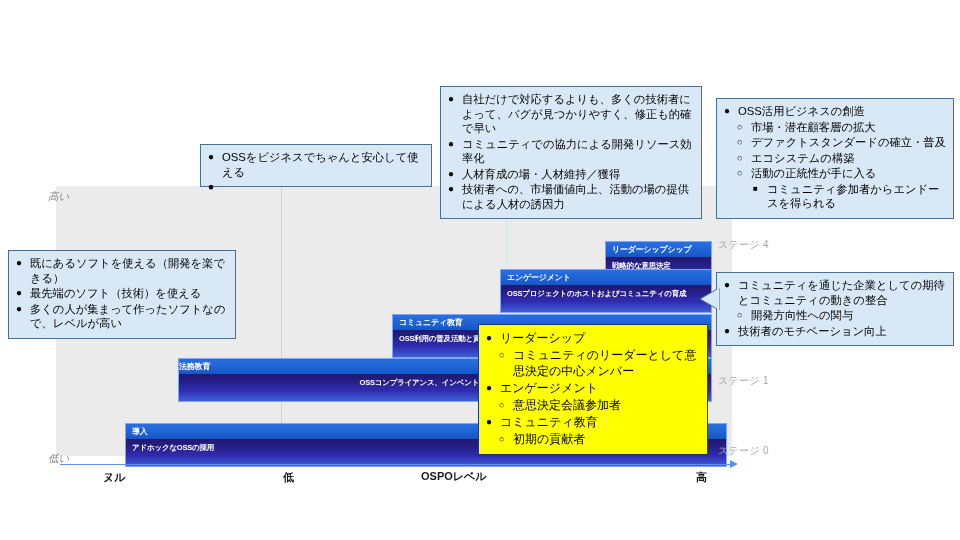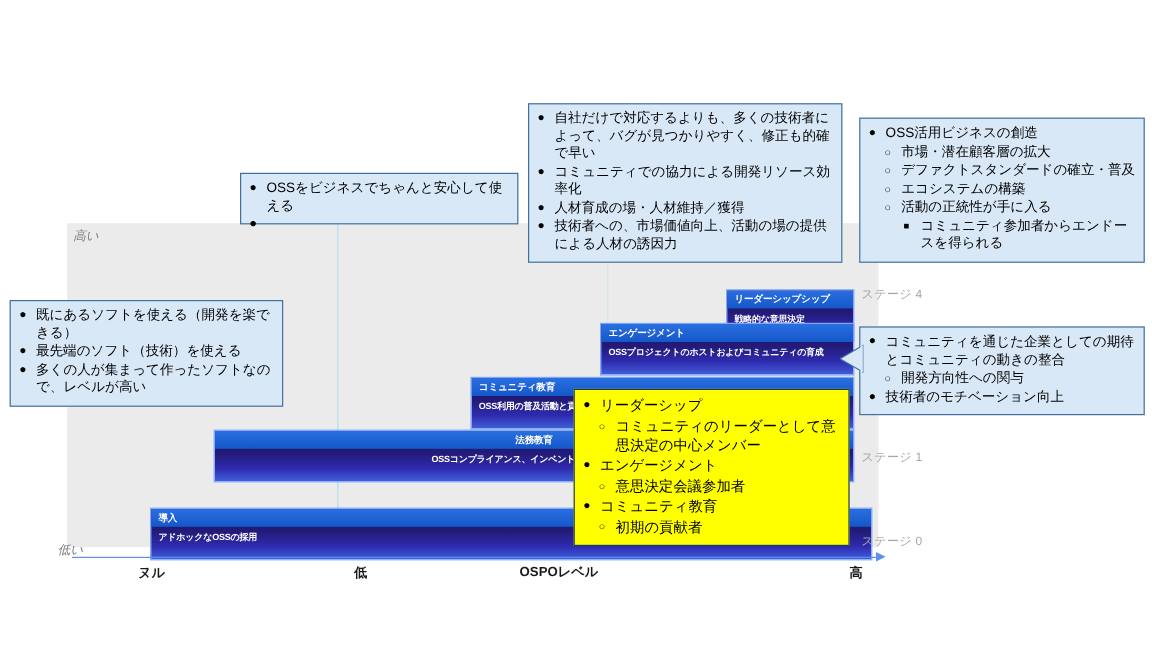--- a/index.html
+++ b/index.html
@@ -38,21 +38,21 @@
     white-space:nowrap;
     letter-spacing:-0.2px;
   }
   .bar-body{
     color:#ffffff;font-weight:bold;font-size:7.5px;
     padding:3px 6px 0 6px;
     line-height:11px;
     white-space:nowrap;
     letter-spacing:-0.2px;
   }
-  .bar-title.ctr{text-align:center;padding-left:0;}
+  .bar-title.ctr{text-align:left;padding-left:0;}
   .bar-body.center{text-align:center;padding-left:0;padding-right:0;}
 
   
   .stage-label{
     position:absolute;
     font-size:10px;color:#a6a6a6;
     white-space:nowrap;
     letter-spacing:.3px;
   }
 
@@ -61,21 +61,21 @@
     position:absolute;left:60px;top:464px;width:672px;height:1px;
     background:#5b8ff0;
   }
   #x-arrow{
     position:absolute;left:730px;top:460px;width:0;height:0;
     border-left:8px solid #5b8ff0;
     border-top:4.5px solid transparent;
     border-bottom:4.5px solid transparent;
   }
   .axis-text{position:absolute;font-size:11px;color:#3d3d3d;white-space:nowrap;}
-  .axis-text.bold{font-weight:bold;color:#1a1a1a;margin-left:12px;}
+  .axis-text.bold{font-weight:bold;color:#1a1a1a;}
   .axis-ital{position:absolute;font-size:10.5px;color:#808080;font-style:italic;white-space:nowrap;}
 
   
   .callout{
     position:absolute;
     box-sizing:border-box;
     background:#d9e8f7;
     border:1px solid #41719c;
     color:#000000;
     font-size:11.3px;
@@ -149,21 +149,21 @@
   <div class="bar-title">導入</div>
   <div class="bar-body">アドホックなOSSの採用</div>
 </div>
 
 <div class="stage-label" style="left:718px;top:238px;">ステージ 4</div>
 <div class="stage-label" style="left:718px;top:374px;">ステージ 1</div>
 <div class="stage-label" style="left:718px;top:425px;margin-top:19px;">ステージ 0</div>
 
 <div id="x-axis"></div>
 <div id="x-arrow"></div>
-<div class="axis-ital" style="left:48px;top:190px;margin-left:13px;">高い</div>
+<div class="axis-ital" style="left:48px;top:190px;">高い</div>
 <div class="axis-ital" style="left:48px;top:452px;">低い</div>
 <div class="axis-text bold" style="left:103px;top:470px;">ヌル</div>
 <div class="axis-text bold" style="left:283px;top:470px;">低</div>
 <div class="axis-text bold" style="left:421px;top:469px;">OSPOレベル</div>
 <div class="axis-text bold" style="left:696px;top:470px;">高</div>
 
 <div class="callout" style="left:8px;top:250px;width:228px;">
   <ul>
     <li><span class="bl">●</span><span>既にあるソフトを使える（開発を楽できる）</span></li>
     <li><span class="bl">●</span><span>最先端のソフト（技術）を使える</span></li>

